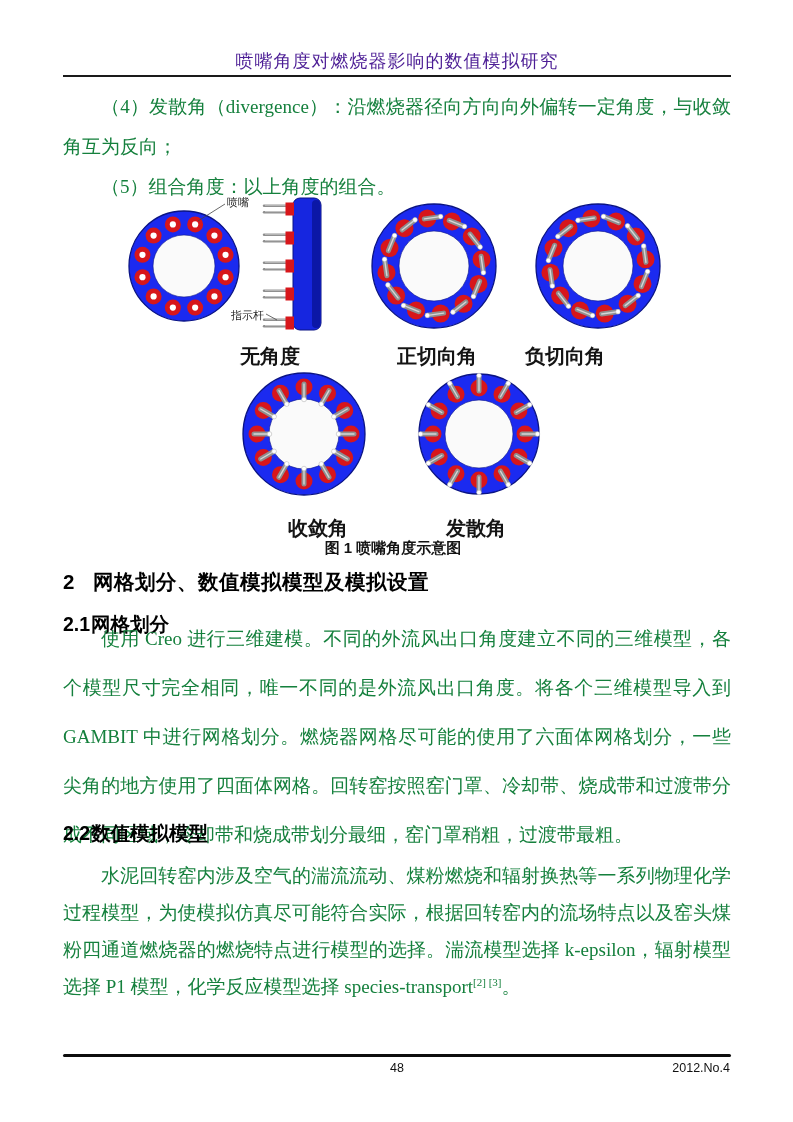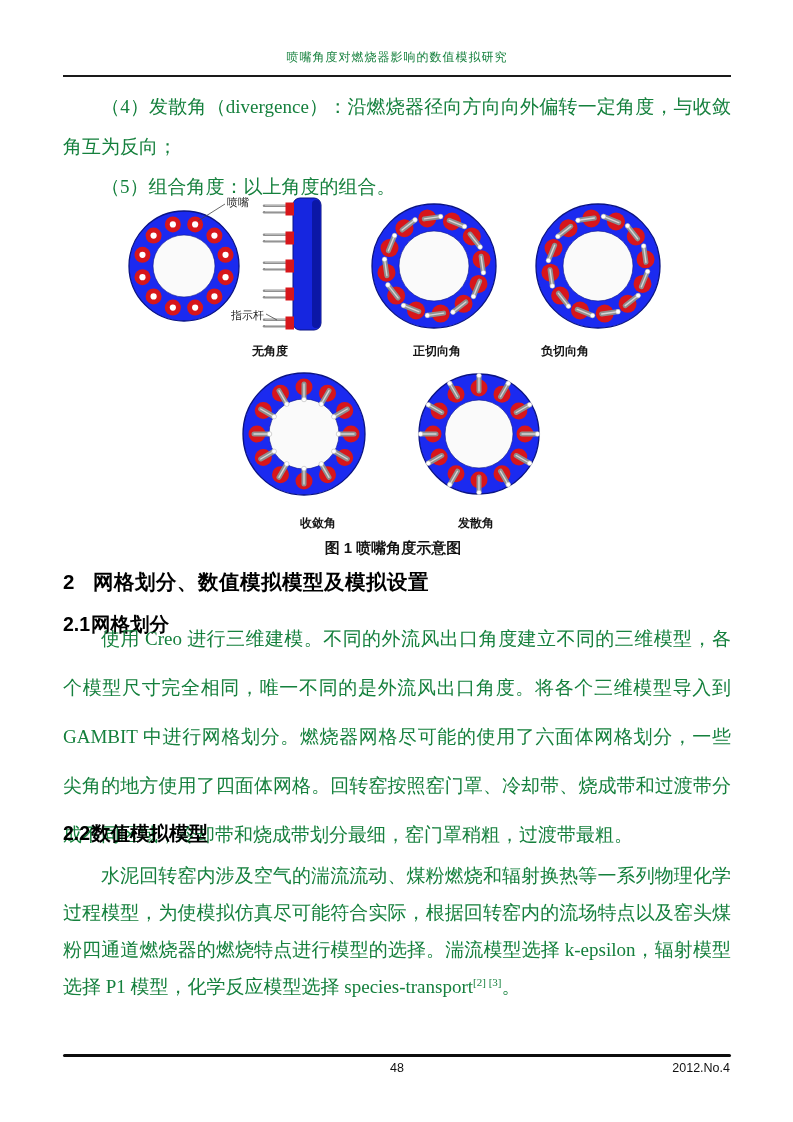--- a/index.html
+++ b/index.html
@@ -6,36 +6,36 @@
   html,body { background:#e9e9e9; }
   .page {
     position:relative; width:793px; height:1122px; margin:0 auto;
     background:#ffffff; color:#000;
     font-family:"Liberation Serif","DejaVu Serif",serif;
     overflow:hidden;
   }
   .abs { position:absolute; }
   .header-title {
     top:49px; left:63px; width:668px; text-align:center;
-    font-size:12px; letter-spacing:1px; color:#15803d;font-family:Liberation Mono, monospace;
+    font-size:18px; letter-spacing:1px; color:#4c1d95;font-family:Liberation Mono, monospace;
   }
   .header-rule { top:75px; left:63px; width:668px; height:2px; background:#1a1a1a; }
   .bodypara {
     left:63px; width:668px; font-size:19px; color:#15803d;
     text-align:justify; text-justify:inter-ideograph;
   }
   .indent { text-indent:2em; }
   .p4 { top:87px;  line-height:40px; }
   .p5 { top:167px; line-height:40px; }
   .figure { top:193px; left:63px; width:668px; height:372px; }
   .figure svg { position:absolute; display:block; }
   .fig-label {
     position:absolute; transform:translateX(-50%); white-space:nowrap;
     font-family:Liberation Mono, monospace;
-    font-weight:600; font-size:12px; color:#141414;
+    font-weight:600; font-size:20px; color:#141414;
   }
   .fig-caption {
     position:absolute; transform:translateX(-50%); white-space:nowrap;
     font-family:"Liberation Sans","DejaVu Sans",sans-serif;
     font-weight:600; font-size:15px; color:#141414;
   }
   .hsec {
     left:63px; width:668px; color:#000;
     font-family:"Liberation Sans","DejaVu Sans",sans-serif; font-weight:bold;
     white-space:nowrap;

